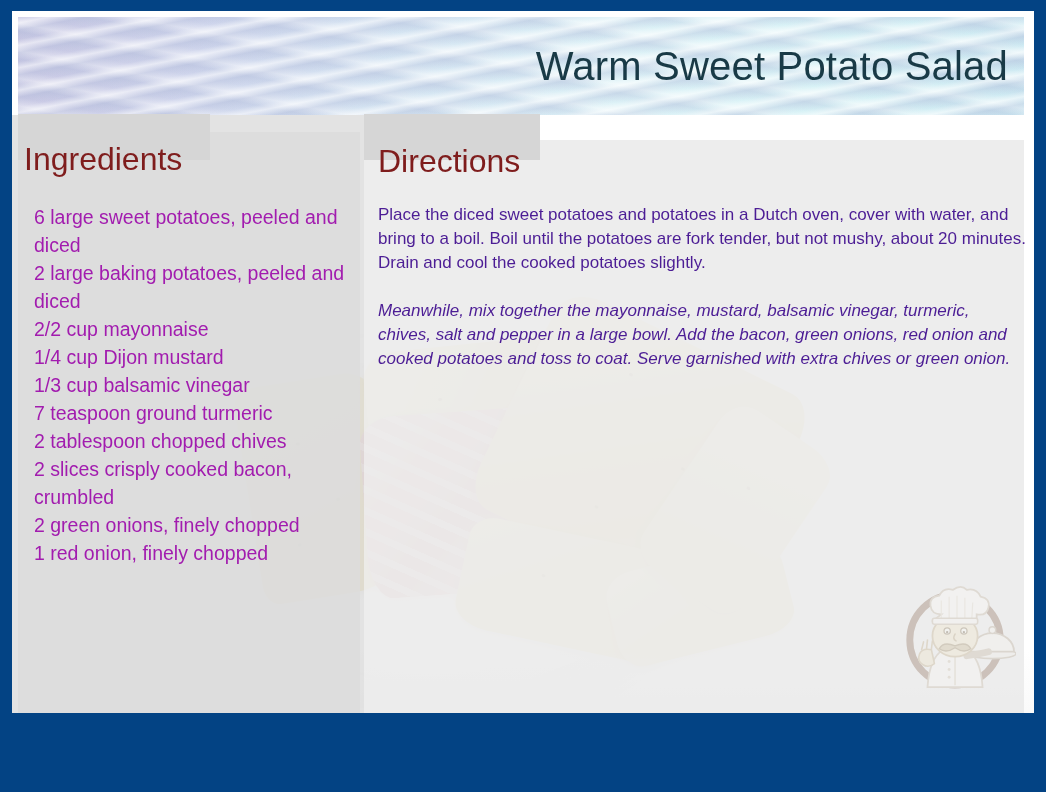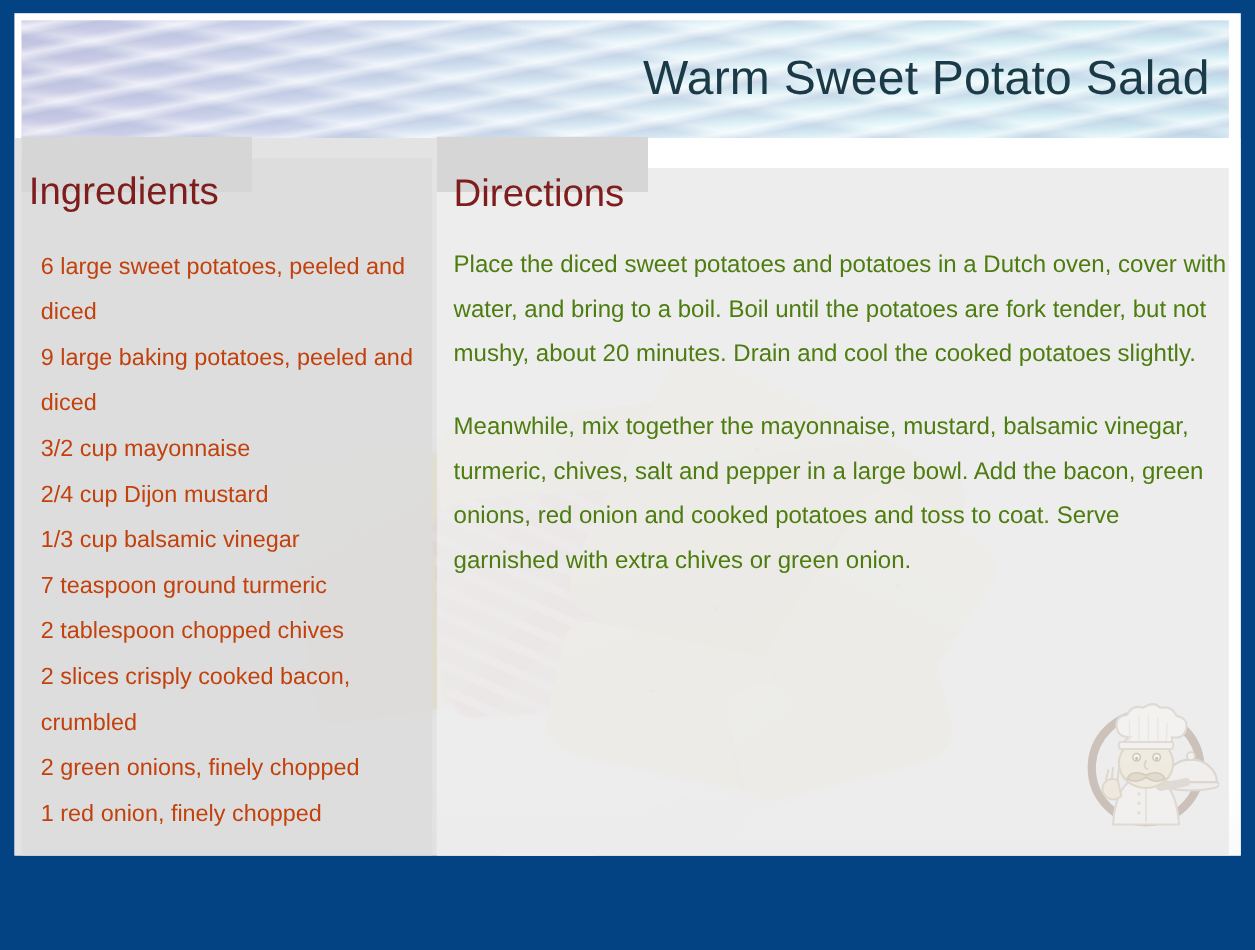--- a/index.html
+++ b/index.html
@@ -213,40 +213,40 @@
   .heading-text.ing { left: 12px; top: 132px; }
   .heading-text.dir { left: 366px; top: 134px; }
 
   
   .ingredients-list {
     position: absolute;
     left: 22px;
     top: 192px;
     width: 320px;
     font-size: 19.5px;
-    line-height: 38px;
-    color: #c2410c;
+    line-height: 28px;
+    color: #a21caf;
   }
   .ingredients-list .ing-item {
     margin: 0;
     padding: 0;
   }
   .directions-body {
     position: absolute;
     left: 366px;
     top: 192px;
     width: 648px;
-    font-size: 20px;
-    line-height: 37px;
-    color: #4d7c0f;
+    font-size: 17px;
+    line-height: 24px;
+    color: #4c1d95;
   }
   .directions-body p {
     margin: 0 0 24px 0;
   }
-  .directions-body p:last-child { margin-bottom: 12px; }
+  .directions-body p:last-child { margin-bottom: 12px; font-style: italic; }
 
   
   .chef-logo {
     position: absolute;
     right: 18px;
     bottom: 18px;
     width: 118px;
     height: 118px;
     opacity: 0.33;
   }
@@ -302,23 +302,23 @@
     <div class="col-directions">
       <div class="heading-tab dir"></div>
     </div>
 
     <div class="heading-text ing">Ingredients</div>
 
     <div class="heading-text dir">Directions</div>
 
     <div class="ingredients-list">
       <div class="ing-item">6 large sweet potatoes, peeled and diced</div>
-      <div class="ing-item">9 large baking potatoes, peeled and diced</div>
-      <div class="ing-item">3/2 cup mayonnaise</div>
-      <div class="ing-item">2/4 cup Dijon mustard</div>
+      <div class="ing-item">2 large baking potatoes, peeled and diced</div>
+      <div class="ing-item">2/2 cup mayonnaise</div>
+      <div class="ing-item">1/4 cup Dijon mustard</div>
       <div class="ing-item">1/3 cup balsamic vinegar</div>
       <div class="ing-item">7 teaspoon ground turmeric</div>
       <div class="ing-item">2 tablespoon chopped chives</div>
       <div class="ing-item">2 slices crisply cooked bacon, crumbled</div>
       <div class="ing-item">2 green onions, finely chopped</div>
       <div class="ing-item">1 red onion, finely chopped</div>
     </div>
 
     <div class="directions-body">
       <p>Place the diced sweet potatoes and potatoes in a Dutch oven, cover with water, and bring to a boil. Boil until the potatoes are fork tender, but not mushy, about 20 minutes. Drain and cool the cooked potatoes slightly.</p>

